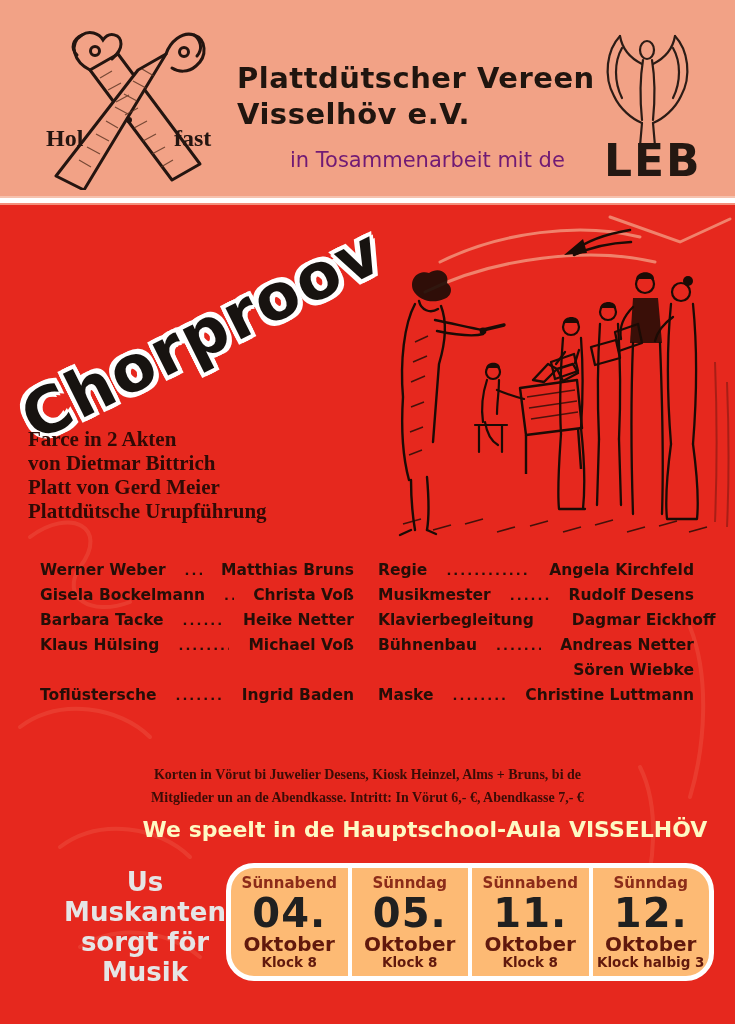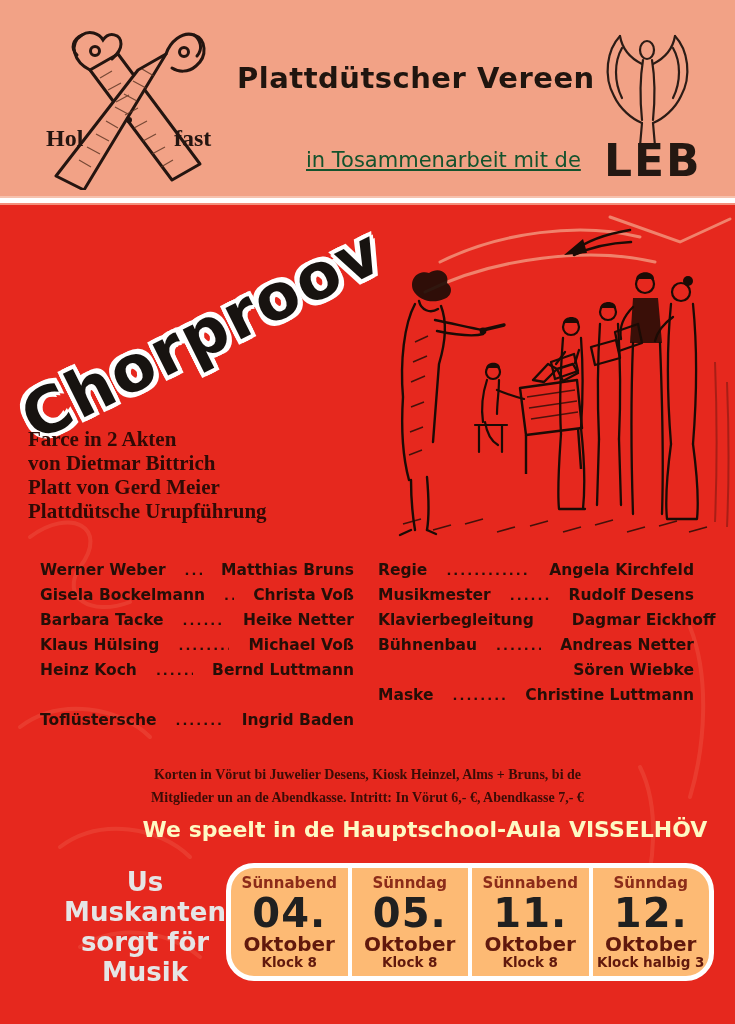--- a/index.html
+++ b/index.html
@@ -6,21 +6,21 @@
   .poster{
     position:relative;width:735px;height:1024px;margin:0 auto;
     background:#e6281e;overflow:hidden;
     font-family:"DejaVu Sans","Liberation Sans",sans-serif;
   }
   
   .header{position:absolute;left:0;top:0;width:735px;height:196px;background:#f2a286;}
   .logo-holfast{position:absolute;left:28px;top:18px;}
   .org-title{position:absolute;left:237px;top:60px;color:#20150f;font-weight:bold;
     font-size:29px;line-height:36px;letter-spacing:.5px;}
-  .coop-line{position:absolute;left:306px;top:148px;color:#14532d;font-size:21px;text-decoration:underline;}
+  .coop-line{position:absolute;left:290px;top:148px;color:#701a75;font-size:21px;}
   .logo-leb{position:absolute;left:570px;top:20px;}
   .separator{position:absolute;left:0;top:196px;width:735px;height:11px;
     background:linear-gradient(#f6c2ae 0 2px,#ffffff 2px 7px,#f4907c 7px 9px,#e6281e 9px 11px);}
   
   .red-body{position:absolute;left:0;top:207px;width:735px;height:817px;}
   .bg-texture,.illustration{position:absolute;}
   .bg-texture{left:0;top:0;}
   .illustration{left:375px;top:5px;}
   .main-title{position:absolute;left:18px;top:28px;width:470px;height:250px;pointer-events:none;}
   .main-title span{
@@ -85,20 +85,21 @@
         <path d="M166,17 C173,22 175,31 169,38"></path>
         <circle cx="156" cy="34" r="4.5"></circle>
       </g>
       <circle cx="101" cy="102" r="3" fill="#241510"></circle>
       <text x="18" y="128" font-size="24" font-weight="bold" fill="#241510">Hol</text>
       <text x="146" y="128" font-size="24" font-weight="bold" fill="#241510">fast</text>
     </svg>
 
     <div class="org-title">
       <div>Plattdütscher Vereen</div>
+      <div>Visselhöv e.V.</div>
     </div>
 
     <div class="coop-line">in Tosammenarbeit mit de</div>
 
     <svg class="logo-leb" width="155" height="165" viewBox="0 0 155 165">
       <g stroke="#2c1c16" stroke-width="2.2" fill="none" stroke-linecap="round">
         <ellipse cx="77" cy="30" rx="7" ry="9"></ellipse>
         <path d="M73,40 C70,58 70,80 72,100"></path>
         <path d="M82,40 C85,58 85,80 83,100"></path>
         <path d="M72,44 C60,38 52,28 50,16"></path>
@@ -248,25 +249,20 @@
       <div class="cast-row">
         <span>Barbara Tacke</span>
           <span class="leader"></span>
           <span>Heike Netter</span>
       </div>
       <div class="cast-row">
         <span>Klaus Hülsing</span>
           <span class="leader"></span>
           <span>Michael Voß</span>
       </div>
-      <div class="cast-row">
-        <span>Heinz Koch</span>
-          <span class="leader"></span>
-          <span>Bernd Luttmann</span>
-      </div>
       <div class="cast-spacer"></div>
       <div class="cast-row">
         <span>Toflüstersche</span>
           <span class="leader"></span>
           <span>Ingrid Baden</span>
       </div>
     </div>
 
     <div class="cast-col right">
       <div class="cast-row">

